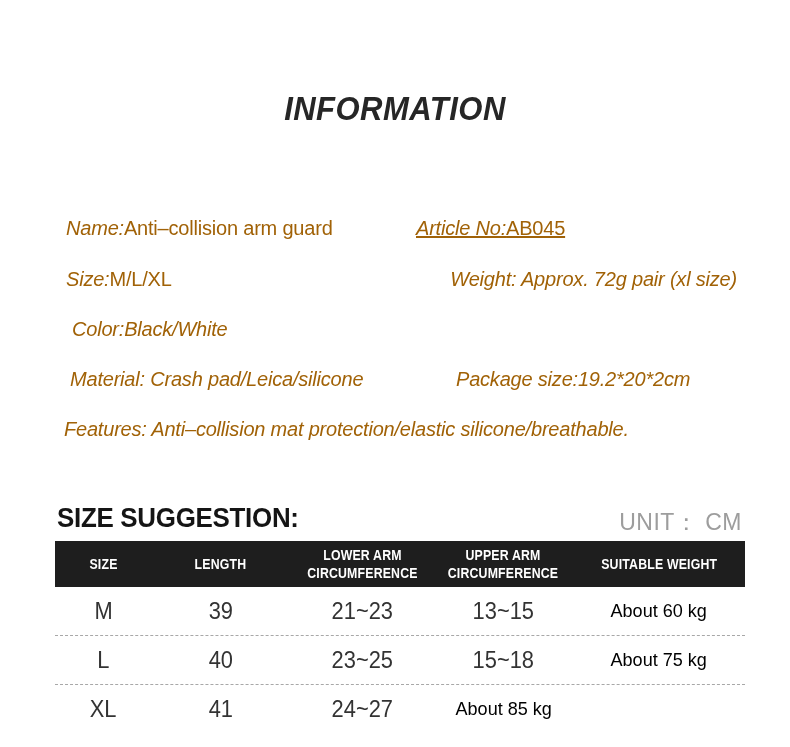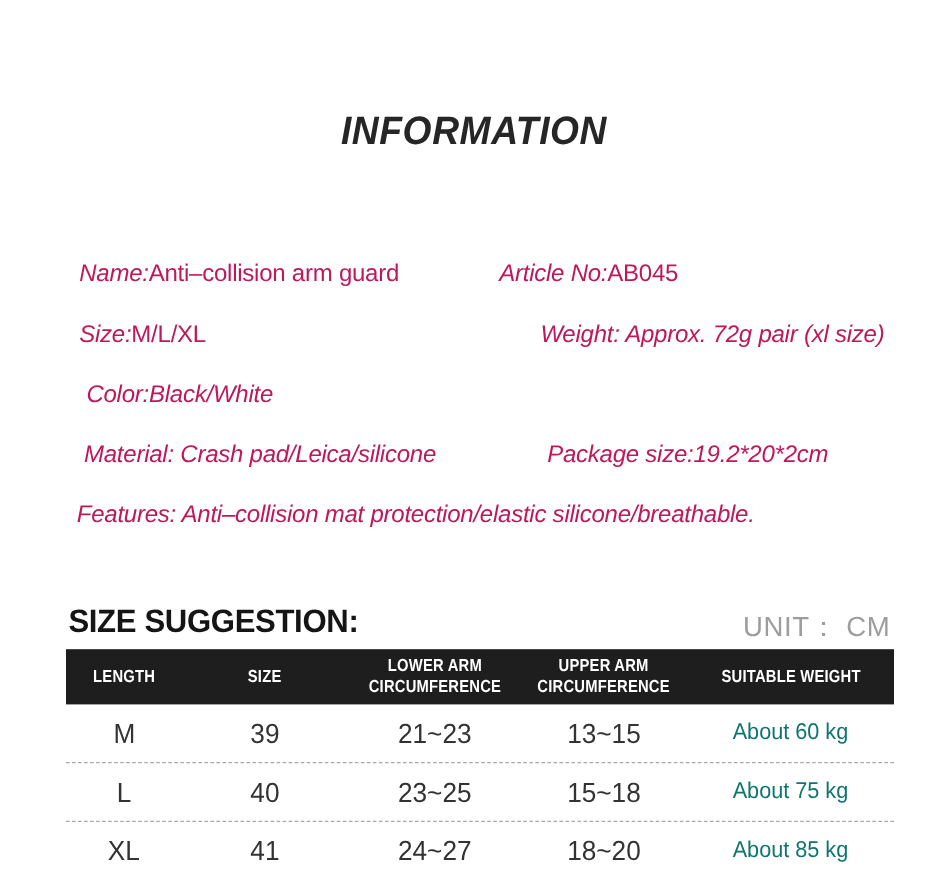--- a/index.html
+++ b/index.html
@@ -29,27 +29,27 @@
     letter-spacing: 0.5px;
     color: #262626;
     transform: scaleX(0.94);
   }
 
   
   .info-line {
     position: absolute;
     font-size: 20px;
     letter-spacing: -0.2px;
-    color: #be185d;
+    color: #a16207;
     white-space: nowrap;
   }
   .it { font-style: italic; }
 
   .pos-name     { left: 66px;  top: 217px; }
-  .pos-article  { left: 416px; top: 217px; }
+  .pos-article  { left: 416px; top: 217px; text-decoration: underline; }
   .pos-size     { left: 66px;  top: 268px; }
   .pos-weight   { right: 53px; top: 268px; }
   .pos-color    { left: 72px;  top: 318px; }
   .pos-material { left: 70px;  top: 368px; }
   .pos-package  { left: 456px; top: 368px; }
   .pos-features { left: 64px;  top: 418px; }
 
   
   .section-heading {
     position: absolute;
@@ -108,21 +108,21 @@
   }
   .td {
     text-align: center;
     font-size: 23px;
     color: #333333;
   }
   .td-inner {
     display: inline-block;
     transform: scaleX(0.95);
   }
-  .td.weight-col { font-size: 19px; color: #0f766e; }
+  .td.weight-col { font-size: 19px; color: #000000; }
 </style>
 </head>
 <body>
 
 <div class="canvas">
 
   <div class="page-title">INFORMATION</div>
 
   <div class="info-line pos-name">
     <span class="it">Name:</span><span>Anti–collision arm guard</span>
@@ -145,24 +145,24 @@
   <div class="info-line pos-package it">Package size:19.2*20*2cm</div>
 
   <div class="info-line pos-features it">Features: Anti–collision mat protection/elastic silicone/breathable.</div>
 
   <div class="section-heading">SIZE SUGGESTION:</div>
   <div class="unit-label">UNIT： CM</div>
 
   <div class="size-table">
     <div class="thead">
       <div class="th">
-          <span class="th-inner">LENGTH</span>
+          <span class="th-inner">SIZE</span>
         </div>
       <div class="th">
-          <span class="th-inner">SIZE</span>
+          <span class="th-inner">LENGTH</span>
         </div>
       <div class="th">
           <span class="th-inner">LOWER ARM CIRCUMFERENCE</span>
         </div>
       <div class="th">
           <span class="th-inner">UPPER ARM CIRCUMFERENCE</span>
         </div>
       <div class="th">
           <span class="th-inner">SUITABLE WEIGHT</span>
         </div>
@@ -181,18 +181,17 @@
       <div class="td"><span class="td-inner">40</span></div>
       <div class="td"><span class="td-inner">23~25</span></div>
       <div class="td"><span class="td-inner">15~18</span></div>
       <div class="td weight-col"><span class="td-inner">About 75 kg</span></div>
     </div>
 
     <div class="trow">
       <div class="td"><span class="td-inner">XL</span></div>
       <div class="td"><span class="td-inner">41</span></div>
       <div class="td"><span class="td-inner">24~27</span></div>
-      <div class="td"><span class="td-inner">18~20</span></div>
       <div class="td weight-col"><span class="td-inner">About 85 kg</span></div>
     </div>
   </div>
 
 </div>
 
 </body></html>

